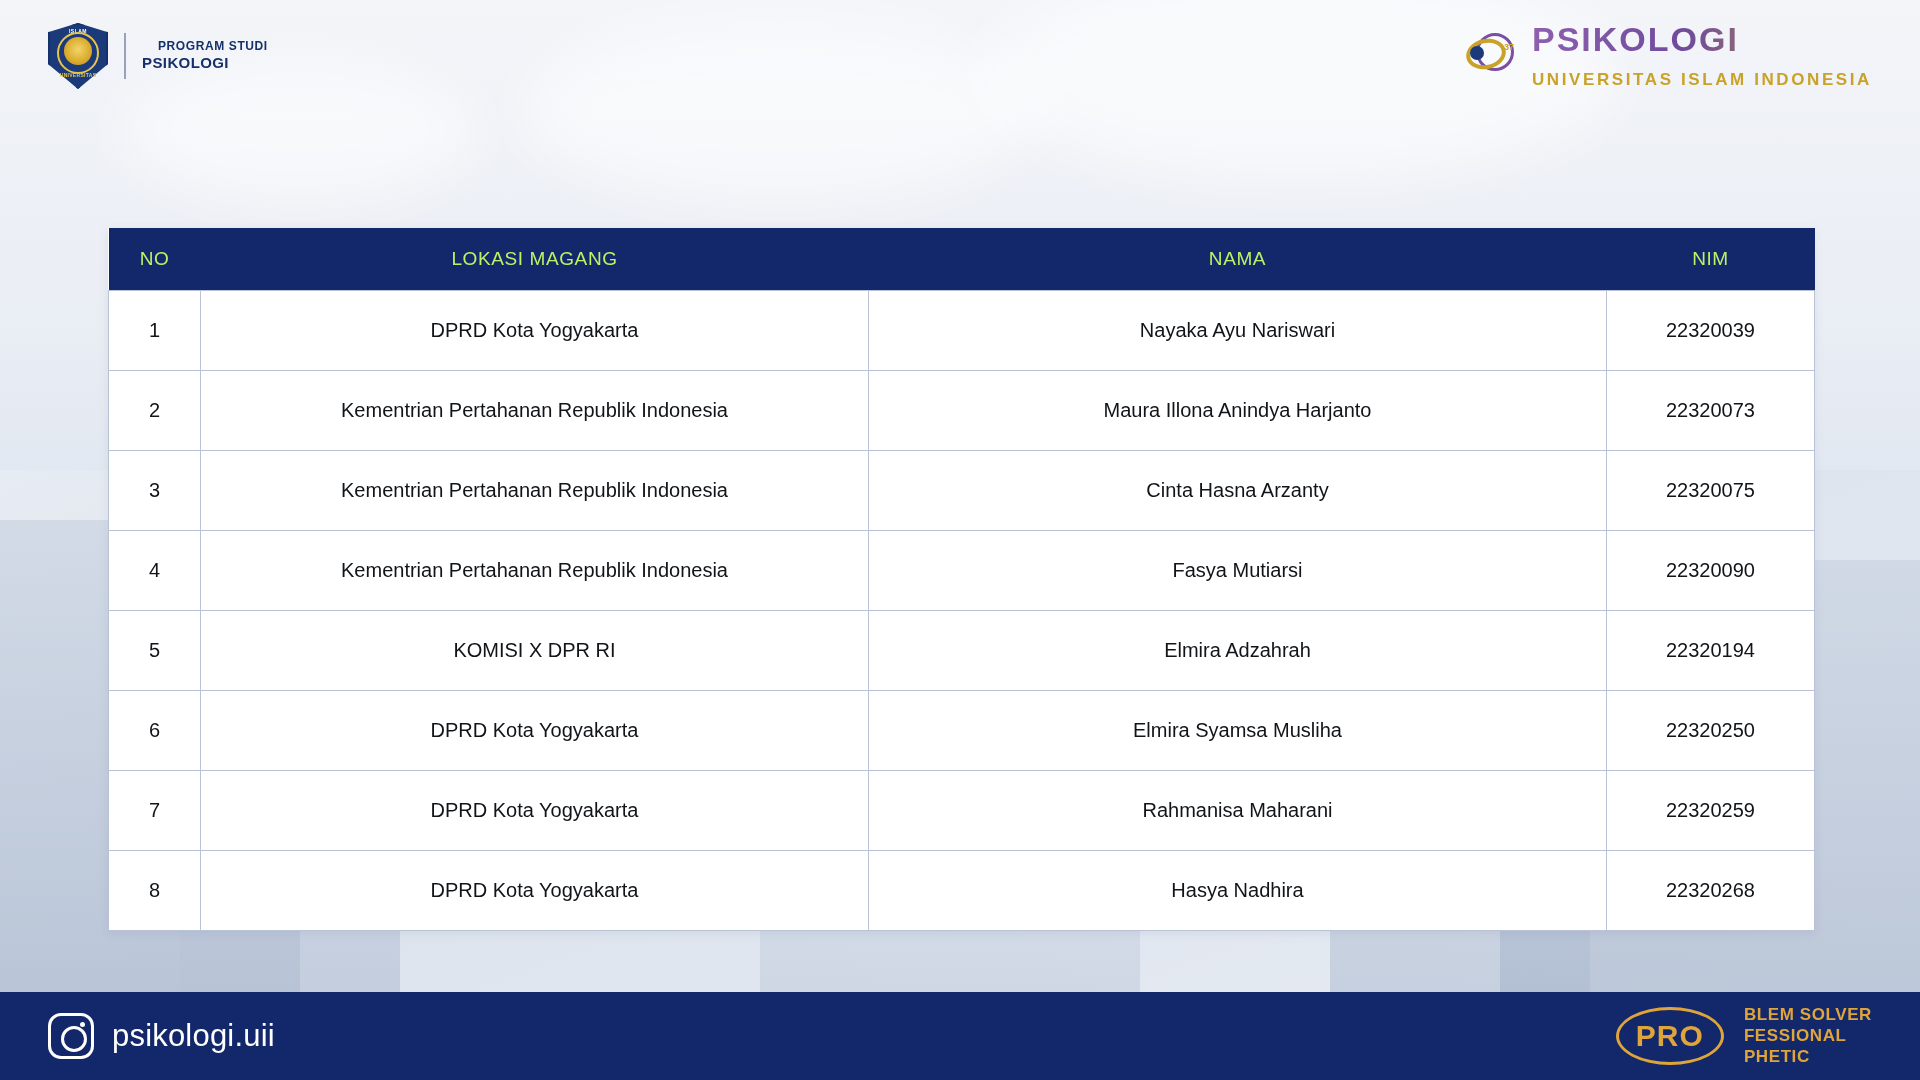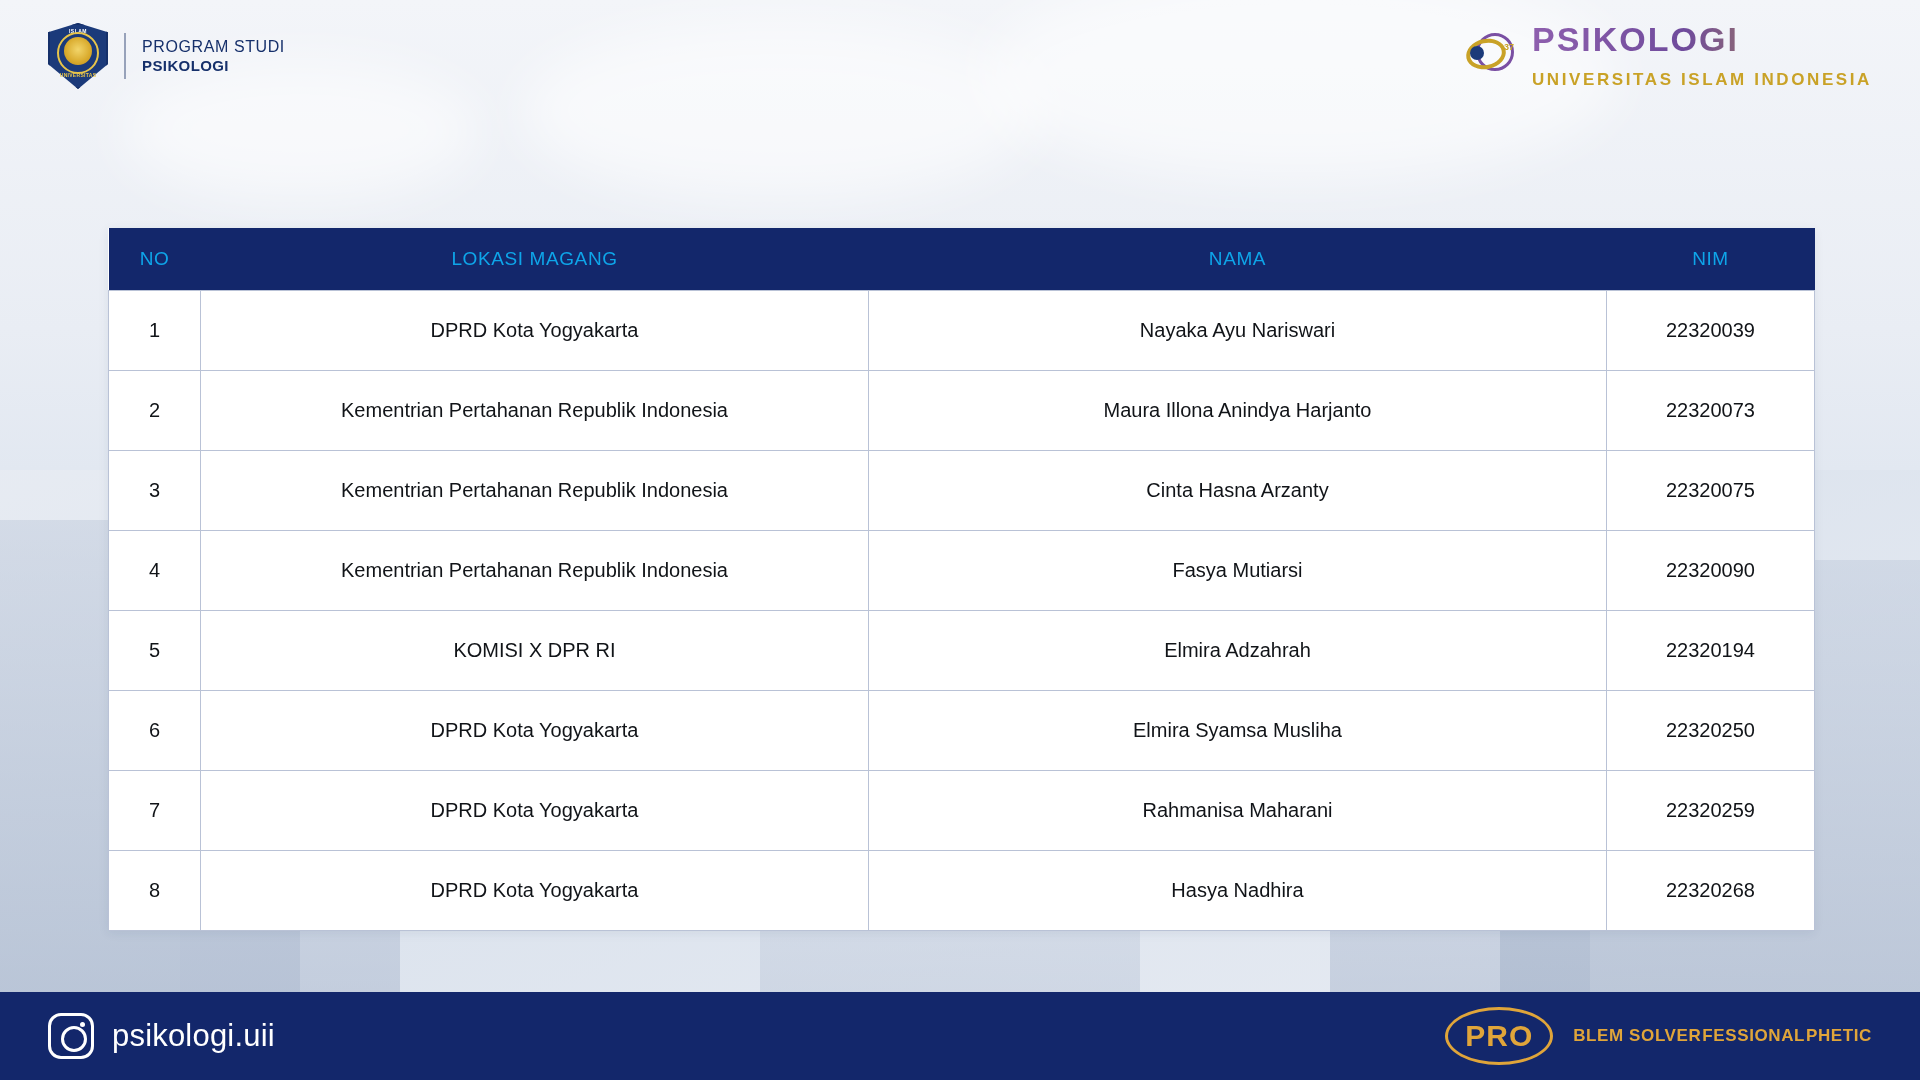--- a/index.html
+++ b/index.html
@@ -69,22 +69,23 @@
     font-size: 5px; letter-spacing: .5px; color: #ffffff; font-weight: bold;
   }
   .uii-seal .seal-bottom {
     position: absolute; bottom: 11px; left: 0; right: 0; text-align: center;
     font-size: 5px; letter-spacing: .3px; color: #e8c54a; font-weight: bold;
   }
   .brand-divider {
     width: 2px; height: 46px; background: #4c5f86; opacity: .55;
   }
   .brand-text .line1 {
-    font-size: 16px; font-weight: normal; letter-spacing: .6px; color: #16306b;
+    font-size: 12px; font-weight: bold; letter-spacing: .6px; color: #16306b;
     line-height: 1.25;
+    margin-left: 16px;
   }
   .brand-text .line2 {
     font-size: 15px; font-weight: bold; letter-spacing: .4px; color: #16306b;
     line-height: 1.25;
   }
   .brand-right { display: flex; align-items: center; gap: 14px; }
   .psi-mark { width: 54px; height: 54px; position: relative; flex: none; }
   .psi-mark .oval {
     position: absolute; left: 2px; top: 10px; width: 40px; height: 30px;
     border: 4px solid #c9a227; border-radius: 50%;
@@ -118,21 +119,21 @@
     font-size: 47px; font-weight: bold; color: #16306b; letter-spacing: -0.5px;
   }
 
   
   .table-wrap {
     position: absolute; left: 108px; top: 228px; width: 1706px;
     box-shadow: 0 2px 10px rgba(30,50,90,0.08);
   }
   table { border-collapse: collapse; width: 100%; background: #ffffff; table-layout: fixed; }
   thead th {
-    background: #13276b; color: #0ea5e9; font-weight: normal;
+    background: #13276b; color: #bef264; font-weight: normal;
     font-size: 19px; height: 62px; letter-spacing: .6px; text-align: center;
     border: none;
   }
   tbody td {
     border: 1px solid #b9c2d6;
     text-align: center; font-size: 20px; color: #111418;
     height: 80px; padding: 8px 12px;
   }
   tbody tr td:first-child { border-left: 1px solid #b9c2d6; }
   col.c-no { width: 92px; }
@@ -178,21 +179,21 @@
     margin-left: -11px; border: 3px solid #fff; border-radius: 50%;
   }
   .pro-block {
     margin-left: auto; display: flex; align-items: center; gap: 20px;
   }
   .pro-oval {
     width: 108px; height: 58px; border: 3px solid #e0a53a; border-radius: 50%;
     display: flex; align-items: center; justify-content: center;
     color: #e0a53a; font-size: 30px; font-weight: bold; letter-spacing: 1px;
   }
-  .pro-lines { display: flex; gap: 1px; }
+  .pro-lines { display: flex; flex-direction: column; gap: 1px; }
   .pro-lines div { color: #e0a53a; font-size: 17px; font-weight: bold; letter-spacing: .6px; line-height: 1.18; }
 </style>
 </head>
 <body>
 
 <div class="slide">
 
   <div class="bg-shapes">
     <div class="sky"></div>
     <div class="cloud c1"></div>

